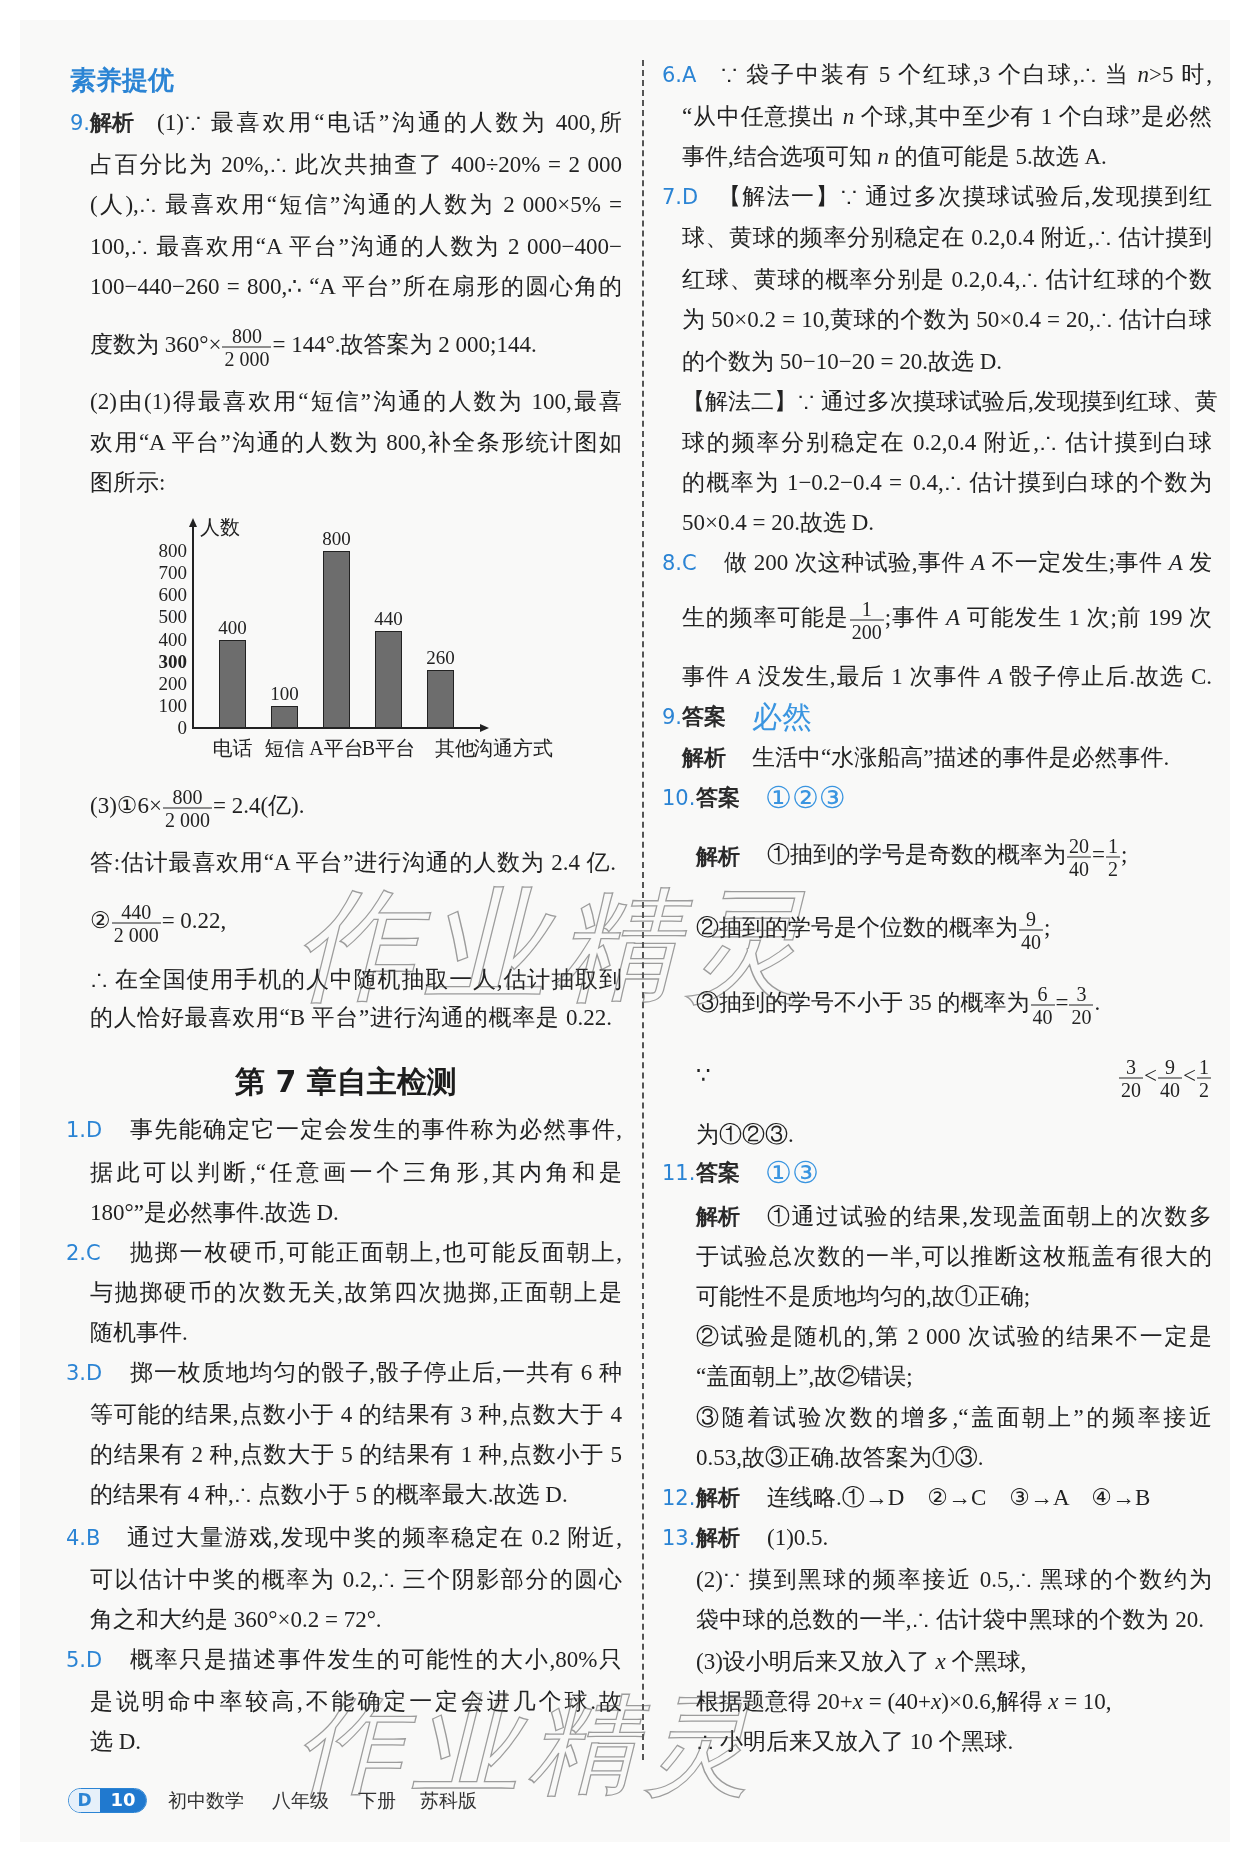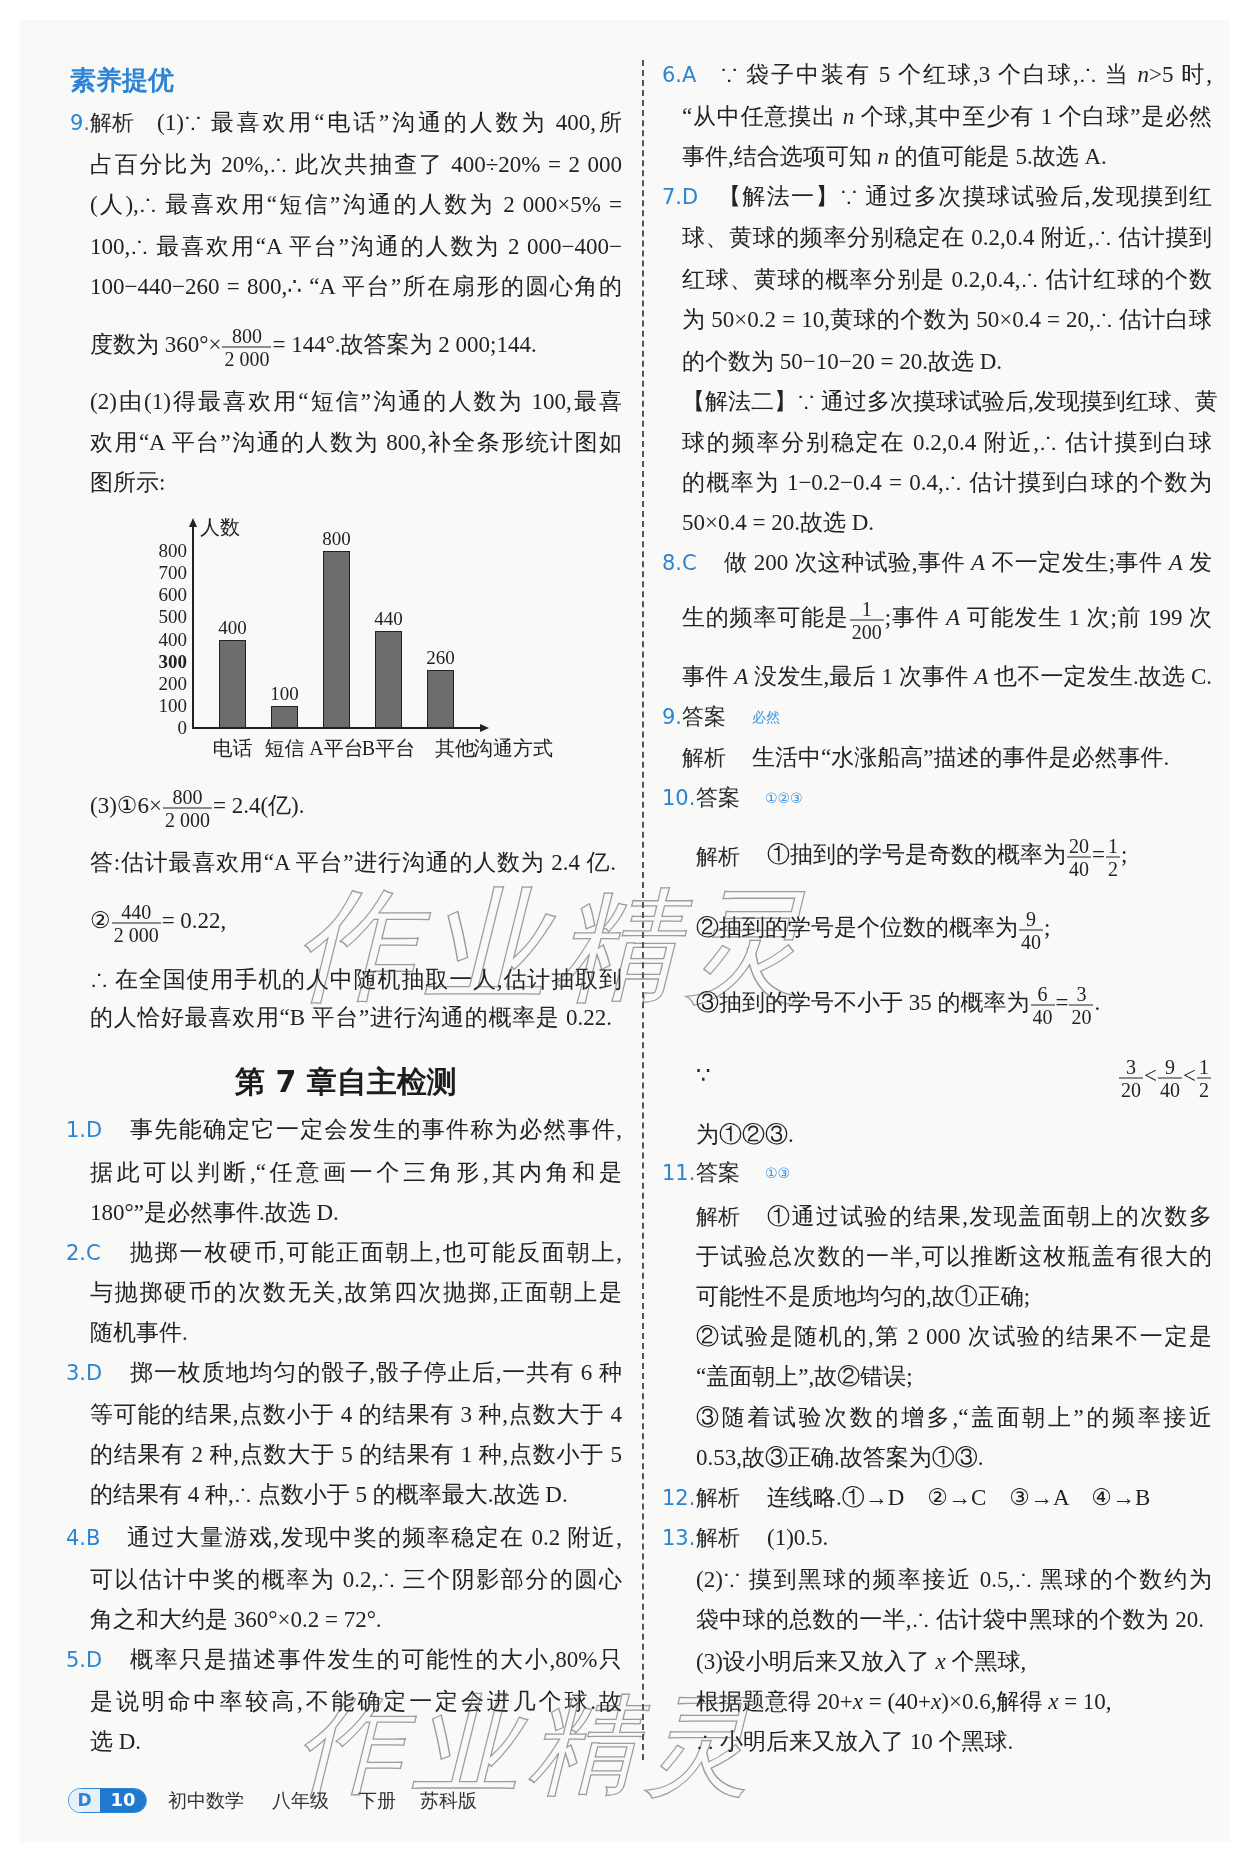--- a/index.html
+++ b/index.html
@@ -4,22 +4,22 @@
 <style>
 *{box-sizing:border-box;margin:0;padding:0}
 body{width:1250px;height:1865px;position:relative;background:#ffffff;overflow:hidden;font-family:"Liberation Serif","DejaVu Serif",serif;color:#222}
 .page{position:absolute;left:20px;top:20px;width:1210px;height:1822px;background:#f9f9f8}
 .title{position:absolute;transform:translateY(-50%);font-family:"DejaVu Sans","Liberation Sans",sans-serif;font-weight:bold;font-size:26px;line-height:32px;color:#2b84d4;white-space:nowrap}
 .heading{position:absolute;transform:translateY(-50%);font-family:"DejaVu Sans","Liberation Sans",sans-serif;font-weight:bold;font-size:30px;line-height:36px;color:#1d1d1d;text-align:center;white-space:nowrap}
 .ln{position:absolute;transform:translateY(-50%);font-size:23px;line-height:30px;white-space:nowrap;color:#222}
 .ln.pre{white-space:pre}
 .j{text-align:justify;text-align-last:justify}
 .lab{position:absolute;transform:translateY(-50%);font-family:"DejaVu Sans","Liberation Sans",sans-serif;font-size:21px;line-height:30px;color:#2b84d4;white-space:nowrap}
-.tag{position:absolute;transform:translateY(-50%);font-family:"DejaVu Sans","Liberation Sans",sans-serif;font-weight:normal;font-size:22px;line-height:30px;color:#2a2a2a;white-space:nowrap}
-.ans{position:absolute;transform:translateY(-50%);font-family:"DejaVu Sans","Liberation Sans",sans-serif;font-size:14px;line-height:30px;color:#3a95e0;white-space:nowrap}
+.tag{position:absolute;transform:translateY(-50%);font-family:"DejaVu Sans","Liberation Sans",sans-serif;font-weight:bold;font-size:22px;line-height:30px;color:#2a2a2a;white-space:nowrap}
+.ans{position:absolute;transform:translateY(-50%);font-family:"DejaVu Sans","Liberation Sans",sans-serif;font-size:30px;line-height:30px;color:#3a95e0;white-space:nowrap}
 .v{font-style:italic}
 .frac{display:inline-block;vertical-align:middle;text-align:center;font-size:20px;line-height:22px;margin:0 1px;text-align-last:center}
 .frac>span{display:block;padding:0 2px}
 .frac>.den{border-top:1.5px solid #222}
 .divider{position:absolute;left:642px;top:60px;height:1700px;border-left:2px dashed #555}
 
 .chart{position:absolute;left:140px;top:510px;width:420px;height:260px}
 .axis-y{position:absolute;left:52px;top:16px;width:1.5px;height:202px;background:#222}
 .axis-x{position:absolute;left:52px;top:217px;width:290px;height:1.5px;background:#222}
 .arrow-up{position:absolute;left:49px;top:8px;width:0;height:0;border-left:4px solid transparent;border-right:4px solid transparent;border-bottom:9px solid #222}
@@ -140,21 +140,21 @@
 <div class="ln j" style="left:682px;top:320px;width:530px">为 50×0.2 = 10,黄球的个数为 50×0.4 = 20,∴ 估计白球</div>
 <div class="ln" style="left:682px;top:362px">的个数为 50−10−20 = 20.故选 D.</div>
 <div class="ln j" style="left:682px;top:402px;width:530px">【解法二】∵ 通过多次摸球试验后,发现摸到红球、黄</div>
 <div class="ln j" style="left:682px;top:443px;width:530px">球的频率分别稳定在 0.2,0.4 附近,∴ 估计摸到白球</div>
 <div class="ln j" style="left:682px;top:483px;width:530px">的概率为 1−0.2−0.4 = 0.4,∴ 估计摸到白球的个数为</div>
 <div class="ln" style="left:682px;top:523px">50×0.4 = 20.故选 D.</div>
 
 <div class="lab" style="left:662px;top:563px">8.C</div>
 <div class="ln j" style="left:724px;top:563px;width:488px"><span>做 200 次这种试验,事件 </span><span class="v">A</span><span> 不一定发生;事件 </span><span class="v">A</span><span> 发</span></div>
 <div class="ln j" style="left:682px;top:620px;width:530px"><span>生的频率可能是</span><span class="frac"><span>1</span><span class="den">200</span></span><span>;事件 </span><span class="v">A</span><span> 可能发生 1 次;前 199 次</span></div>
-<div class="ln j" style="left:682px;top:677px;width:530px"><span>事件 </span><span class="v">A</span><span> 没发生,最后 1 次事件 </span><span class="v">A</span><span> 也不一定发生.故选 C.</span></div>
+<div class="ln j" style="left:682px;top:677px;width:530px"><span>事件 </span><span class="v">A</span><span> 没发生,最后 1 次事件 </span><span class="v">A</span><span> 骰子停止后.故选 C.</span></div>
 
 <div class="lab" style="left:662px;top:717px">9.</div>
 <div class="tag" style="left:682px;top:717px">答案</div>
 <div class="ans" style="left:752px;top:717px">必然</div>
 <div class="tag" style="left:682px;top:758px">解析</div>
 <div class="ln" style="left:752px;top:758px">生活中“水涨船高”描述的事件是必然事件.</div>
 
 <div class="lab" style="left:662px;top:798px">10.</div>
 <div class="tag" style="left:696px;top:798px">答案</div>
 <div class="ans" style="left:765px;top:798px">①②③</div>

